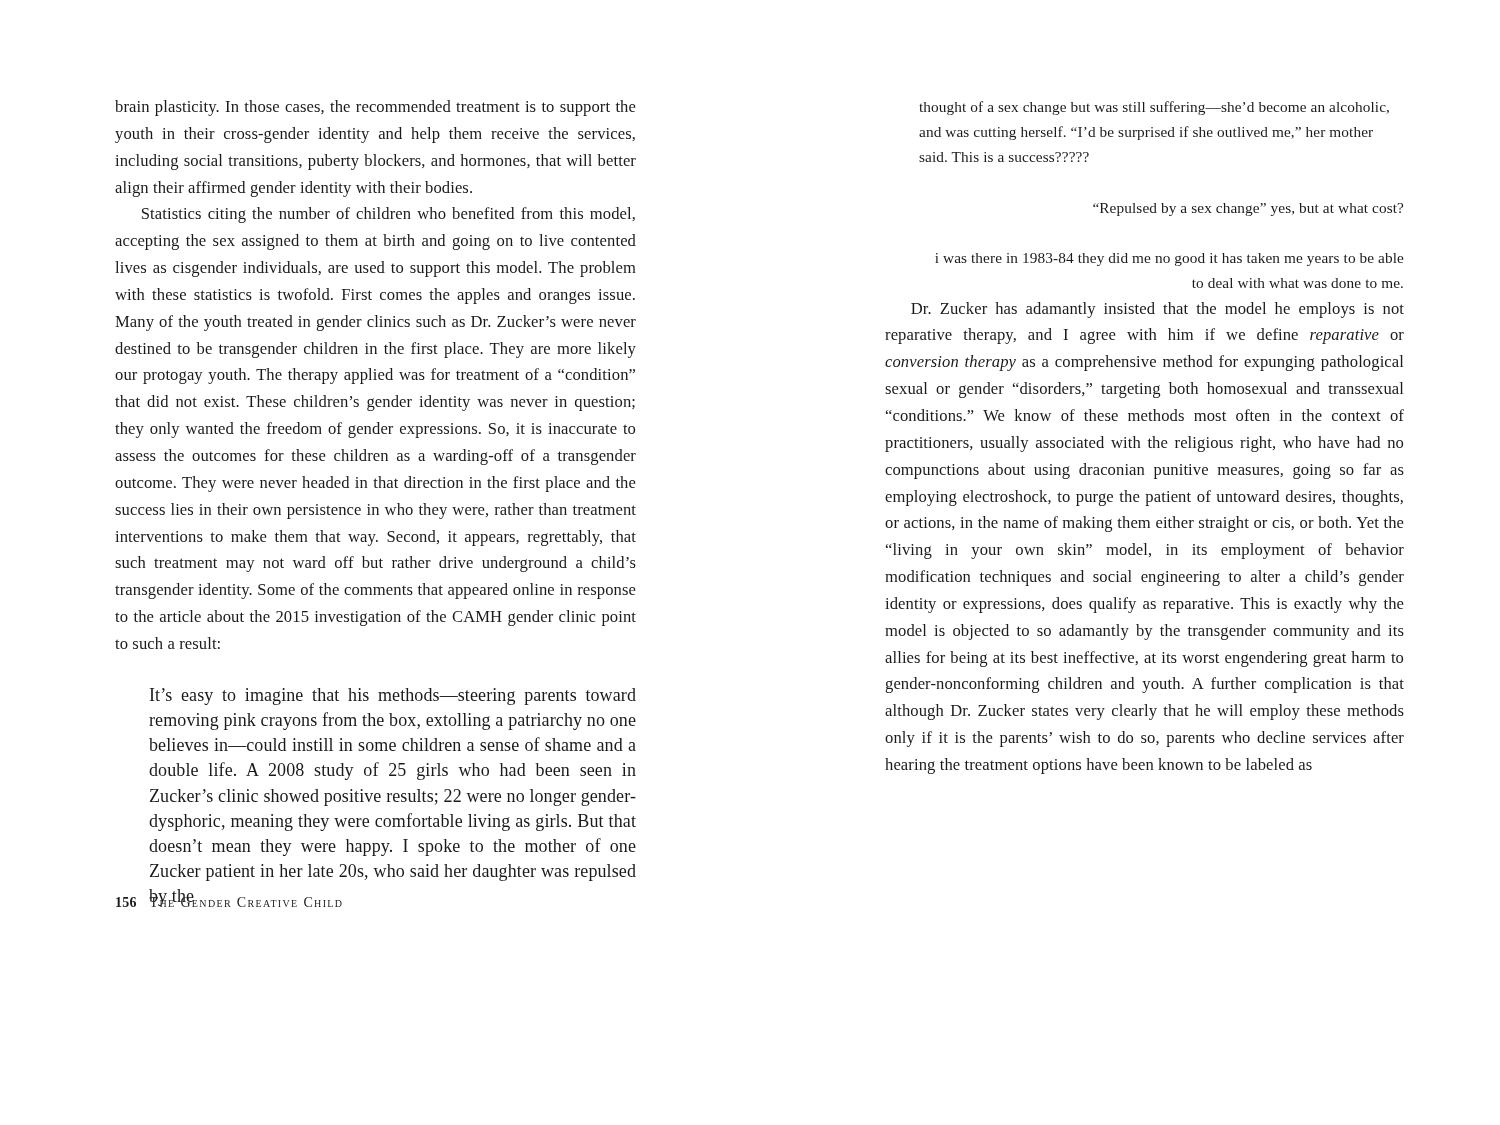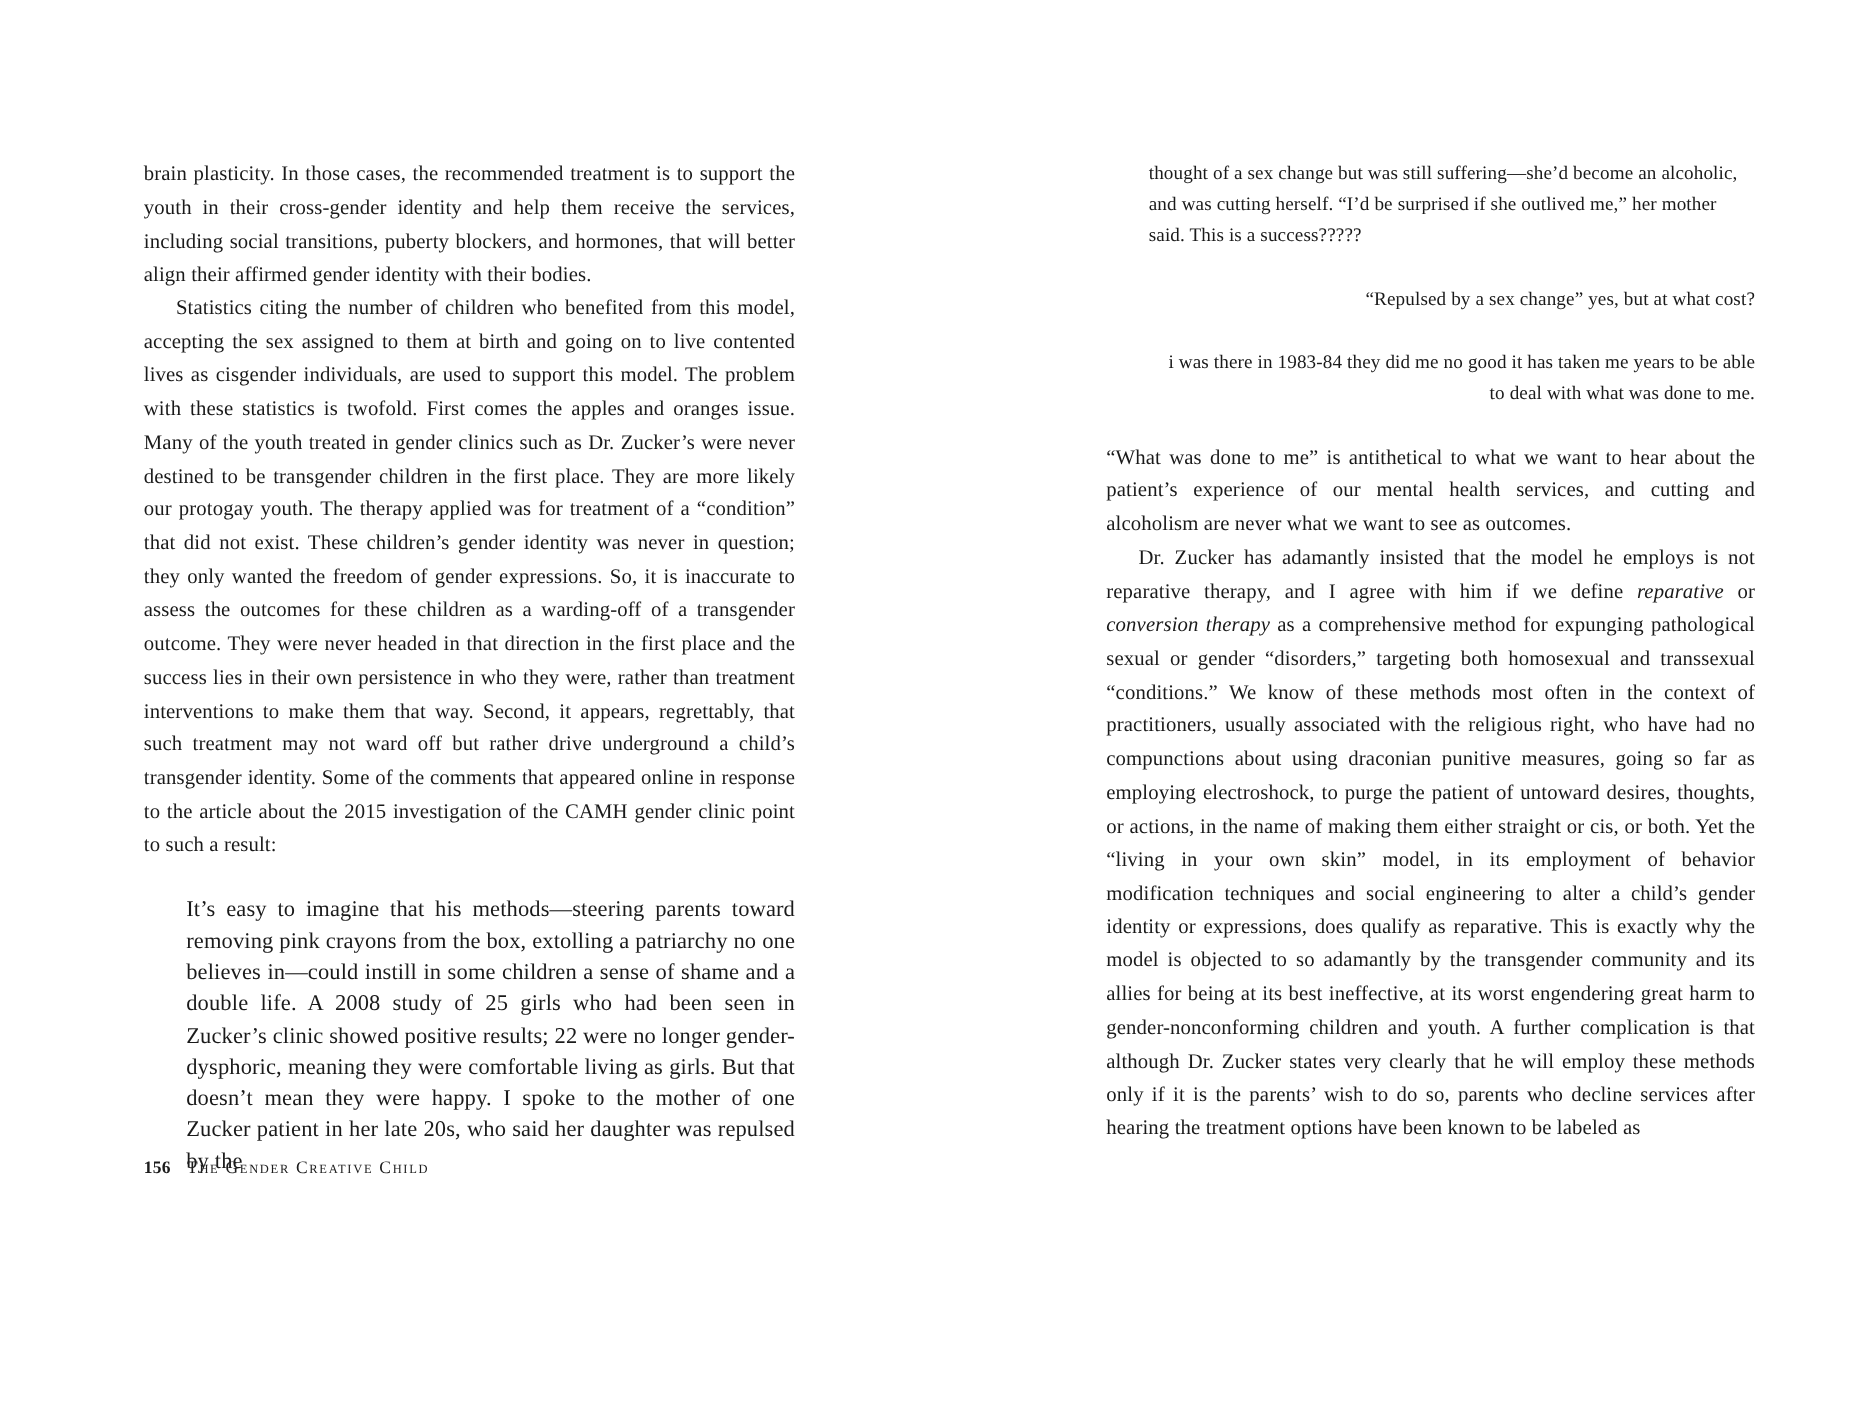--- a/index.html
+++ b/index.html
@@ -20,21 +20,20 @@
     width: 1500px;
     height: 1125px;
     background: #ffffff;
   }
 
   
   .page {
     position: absolute;
     top: 0;
     height: 989px;
-    margin-top: 32px;
   }
   .page-left  { left: 0;   width: 750px; }
   .page-right { left: 768px; width: 750px; }
 
   .textblock {
     position: absolute;
     top: 94px;
   }
   .page-left .textblock {
     left: 115px;
@@ -134,21 +133,20 @@
 
   <div class="page page-right">
     <div class="textblock">
 
       <div class="quote-top">
         <p>thought of a sex change but was still suffering—she’d become an alcoholic, and was cutting herself. “I’d be surprised if she outlived me,” her mother said. This is a success?????</p>
         <p class="gap">“Repulsed by a sex change” yes, but at what cost?</p>
         <p class="gap">i was there in 1983-84 they did me no good it has taken me years to be able to deal with what was done to me.</p>
       </div>
 
-      <p class="first after-quote">“What was done to me” is antithetical to what we want to hear about the patient’s experience of our mental health services, and cutting and alcoholism are never what we want to see as outcomes.</p>
 
       <p class="cont"><span>Dr. Zucker has adamantly insisted that the model he employs is not reparative therapy, and I agree with him if we define </span><em>reparative</em><span> or </span><em>conversion therapy</em><span> as a comprehensive method for expunging pathological sexual or gender “disorders,” targeting both homosexual and transsexual “conditions.” We know of these methods most often in the context of practitioners, usually associated with the religious right, who have had no compunctions about using draconian punitive measures, going so far as employing electroshock, to purge the patient of untoward desires, thoughts, or actions, in the name of making them either straight or cis, or both. Yet the “living in your own skin” model, in its employment of behavior modification techniques and social engineering to alter a child’s gender identity or expressions, does qualify as reparative. This is exactly why the model is objected to so adamantly by the transgender community and its allies for being at its best ineffective, at its worst engendering great harm to gender-nonconforming children and youth. A further complication is that although Dr. Zucker states very clearly that he will employ these methods only if it is the parents’ wish to do so, parents who decline services after hearing the treatment options have been known to be labeled as</span></p>
 
     </div>
 
   </div>
 
 </div>
 
 </body></html>

